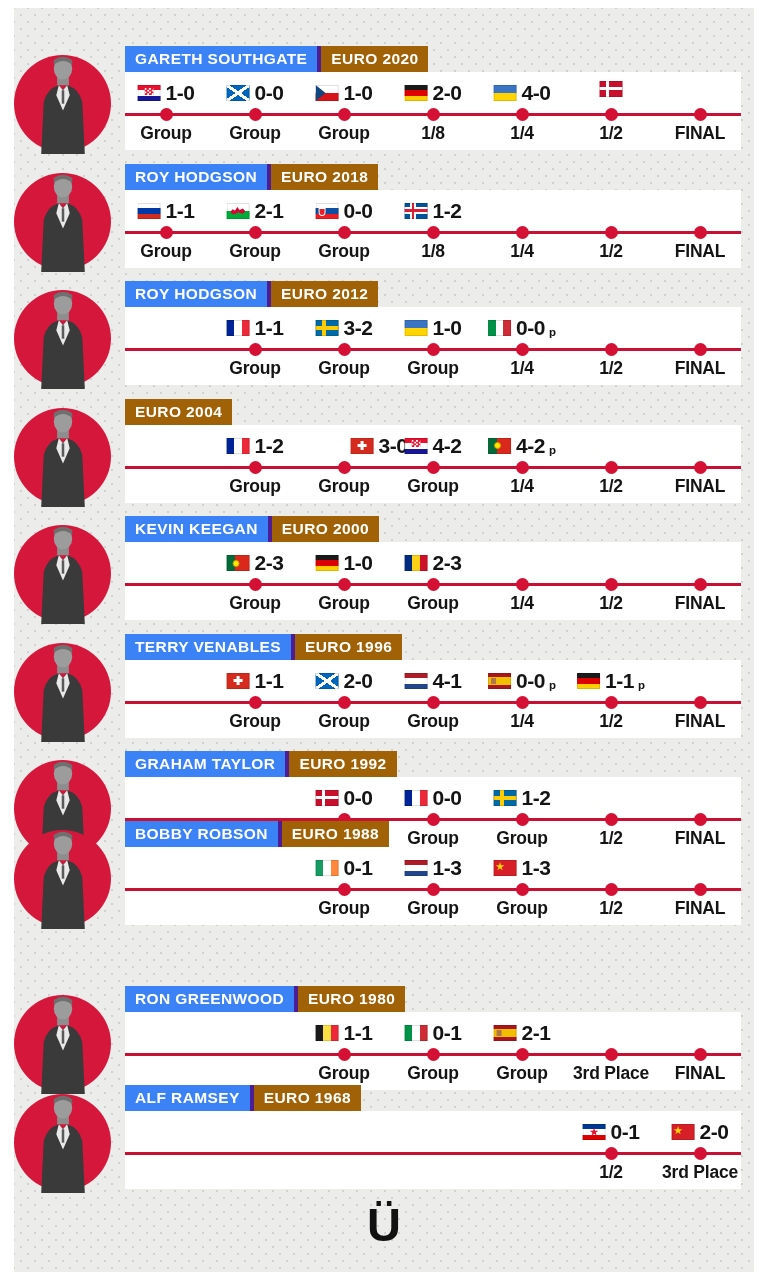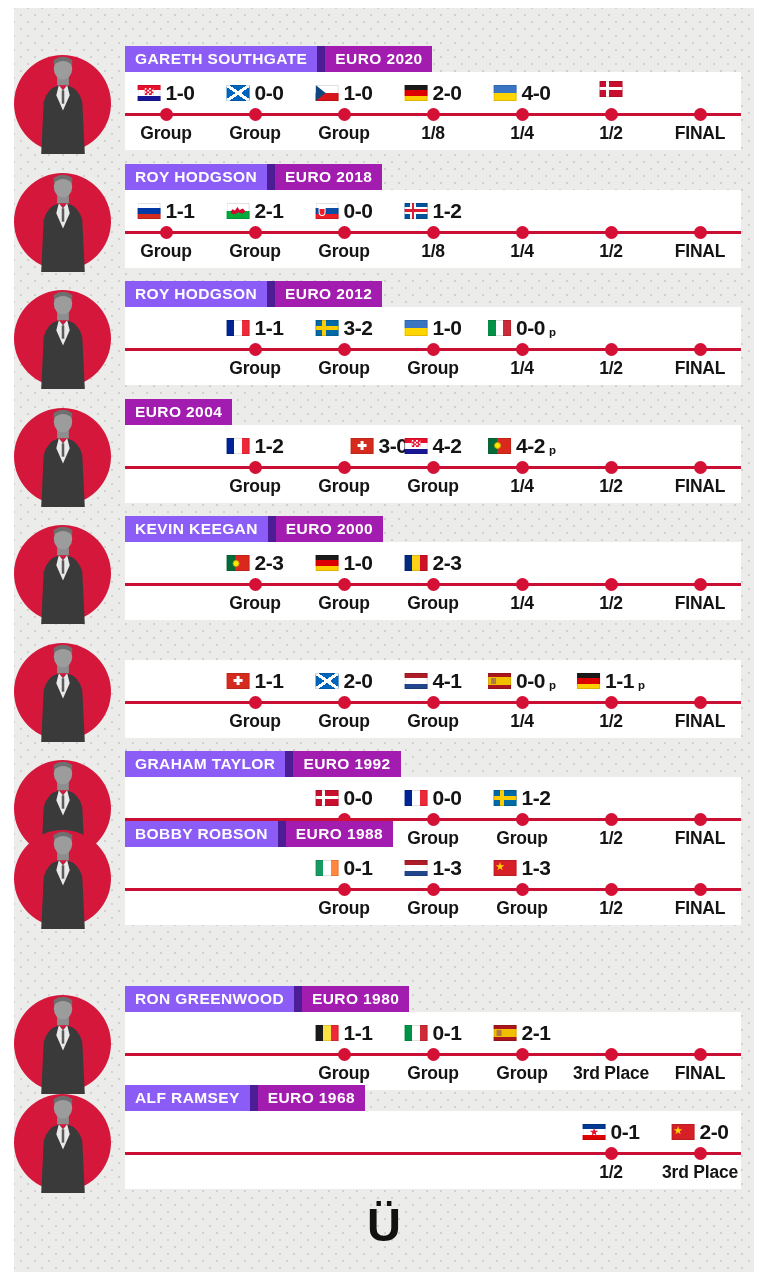--- a/index.html
+++ b/index.html
@@ -21,22 +21,22 @@
   .row{position:absolute;left:0;width:768px;height:118px;}
 
   
   .avatar{position:absolute;left:12px;top:4px;width:102px;height:104px;}
   .avatar-circle{position:absolute;left:2px;bottom:2px;width:97px;height:97px;border-radius:50%;background:#d6173c;}
   .person{position:absolute;left:9px;top:0;width:84px;height:104px;}
 
   
   .banner{position:absolute;left:125px;top:0;height:26px;display:flex;align-items:stretch;white-space:nowrap;}
   .banner-seg{display:flex;align-items:center;padding:0 10px;color:#fff;font-weight:bold;font-size:15.5px;letter-spacing:.4px;}
-  .banner-red{background:#8b5cf6;border-right:8px solid #4c1d95;text-align:right;}
-  .banner-black{background:#a21caf;}
+  .banner-red{background:#3b82f6;border-right:4px solid #4c1d95;text-align:right;}
+  .banner-black{background:#a16207;}
 
   
   .card{position:absolute;left:125px;top:26px;width:616px;height:78px;background:#ffffff;}
   .tl-line{position:absolute;left:0;right:0;top:41px;height:3px;background:#c90f33;}
   .dot{position:absolute;top:36px;width:13px;height:13px;margin-left:-6.5px;border-radius:50%;background:#d41135;}
   .stage-label{position:absolute;top:51px;transform:translateX(-50%);font-weight:bold;font-size:17.5px;color:#141414;white-space:nowrap;letter-spacing:-.2px;}
   .match{position:absolute;top:9px;transform:translateX(-50%);display:inline-flex;align-items:center;gap:5px;white-space:nowrap;}
   .score{font-weight:800;font-size:21px;color:#141414;letter-spacing:-.5px;font-style:normal;}
   .pen{font-style:normal;font-weight:800;font-size:11.5px;color:#141414;align-self:flex-end;margin-left:-1px;margin-bottom:2px;}
 
@@ -361,20 +361,24 @@
       <div class="avatar-circle"></div>
       <svg class="person" viewBox="0 0 100 124" preserveAspectRatio="xMidYMax meet">
         <path d="M24 124 L27 62 Q31 46 45 42 L50 47 L55 42 Q69 46 73 62 L76 124 Z" fill="#3a3a3a"></path>
         <path d="M45 42 L50 48 L55 42 L58 54 L50 72 L42 54 Z" fill="#e9e9e9"></path>
         <rect x="48.5" y="48" width="3" height="16" fill="#5a5a5a"></rect>
         <rect x="43" y="30" width="14" height="12" fill="#8e8e8e"></rect>
         <ellipse cx="50" cy="22" rx="11" ry="13" fill="#9c9c9c"></ellipse>
         <path d="M39 18 Q50 8 61 18 L61 12 Q50 4 39 12 Z" fill="#6f6f6f"></path>
       </svg>
     </div>
+    <div class="banner">
+      <span class="banner-seg banner-red">TERRY VENABLES</span>
+      <span class="banner-seg banner-black">EURO 1996</span>
+    </div>
     <div class="card">
       <div class="tl-line"></div>
     <span class="dot" style="left: 130px;"></span>
         <span class="stage-label" style="left: 130px;">Group</span>
         <span class="dot" style="left: 219px;"></span>
         <span class="stage-label" style="left: 219px;">Group</span>
         <span class="dot" style="left: 308px;"></span>
         <span class="stage-label" style="left: 308px;">Group</span>
         <span class="dot" style="left: 397px;"></span>
         <span class="stage-label" style="left: 397px;">1/4</span>

